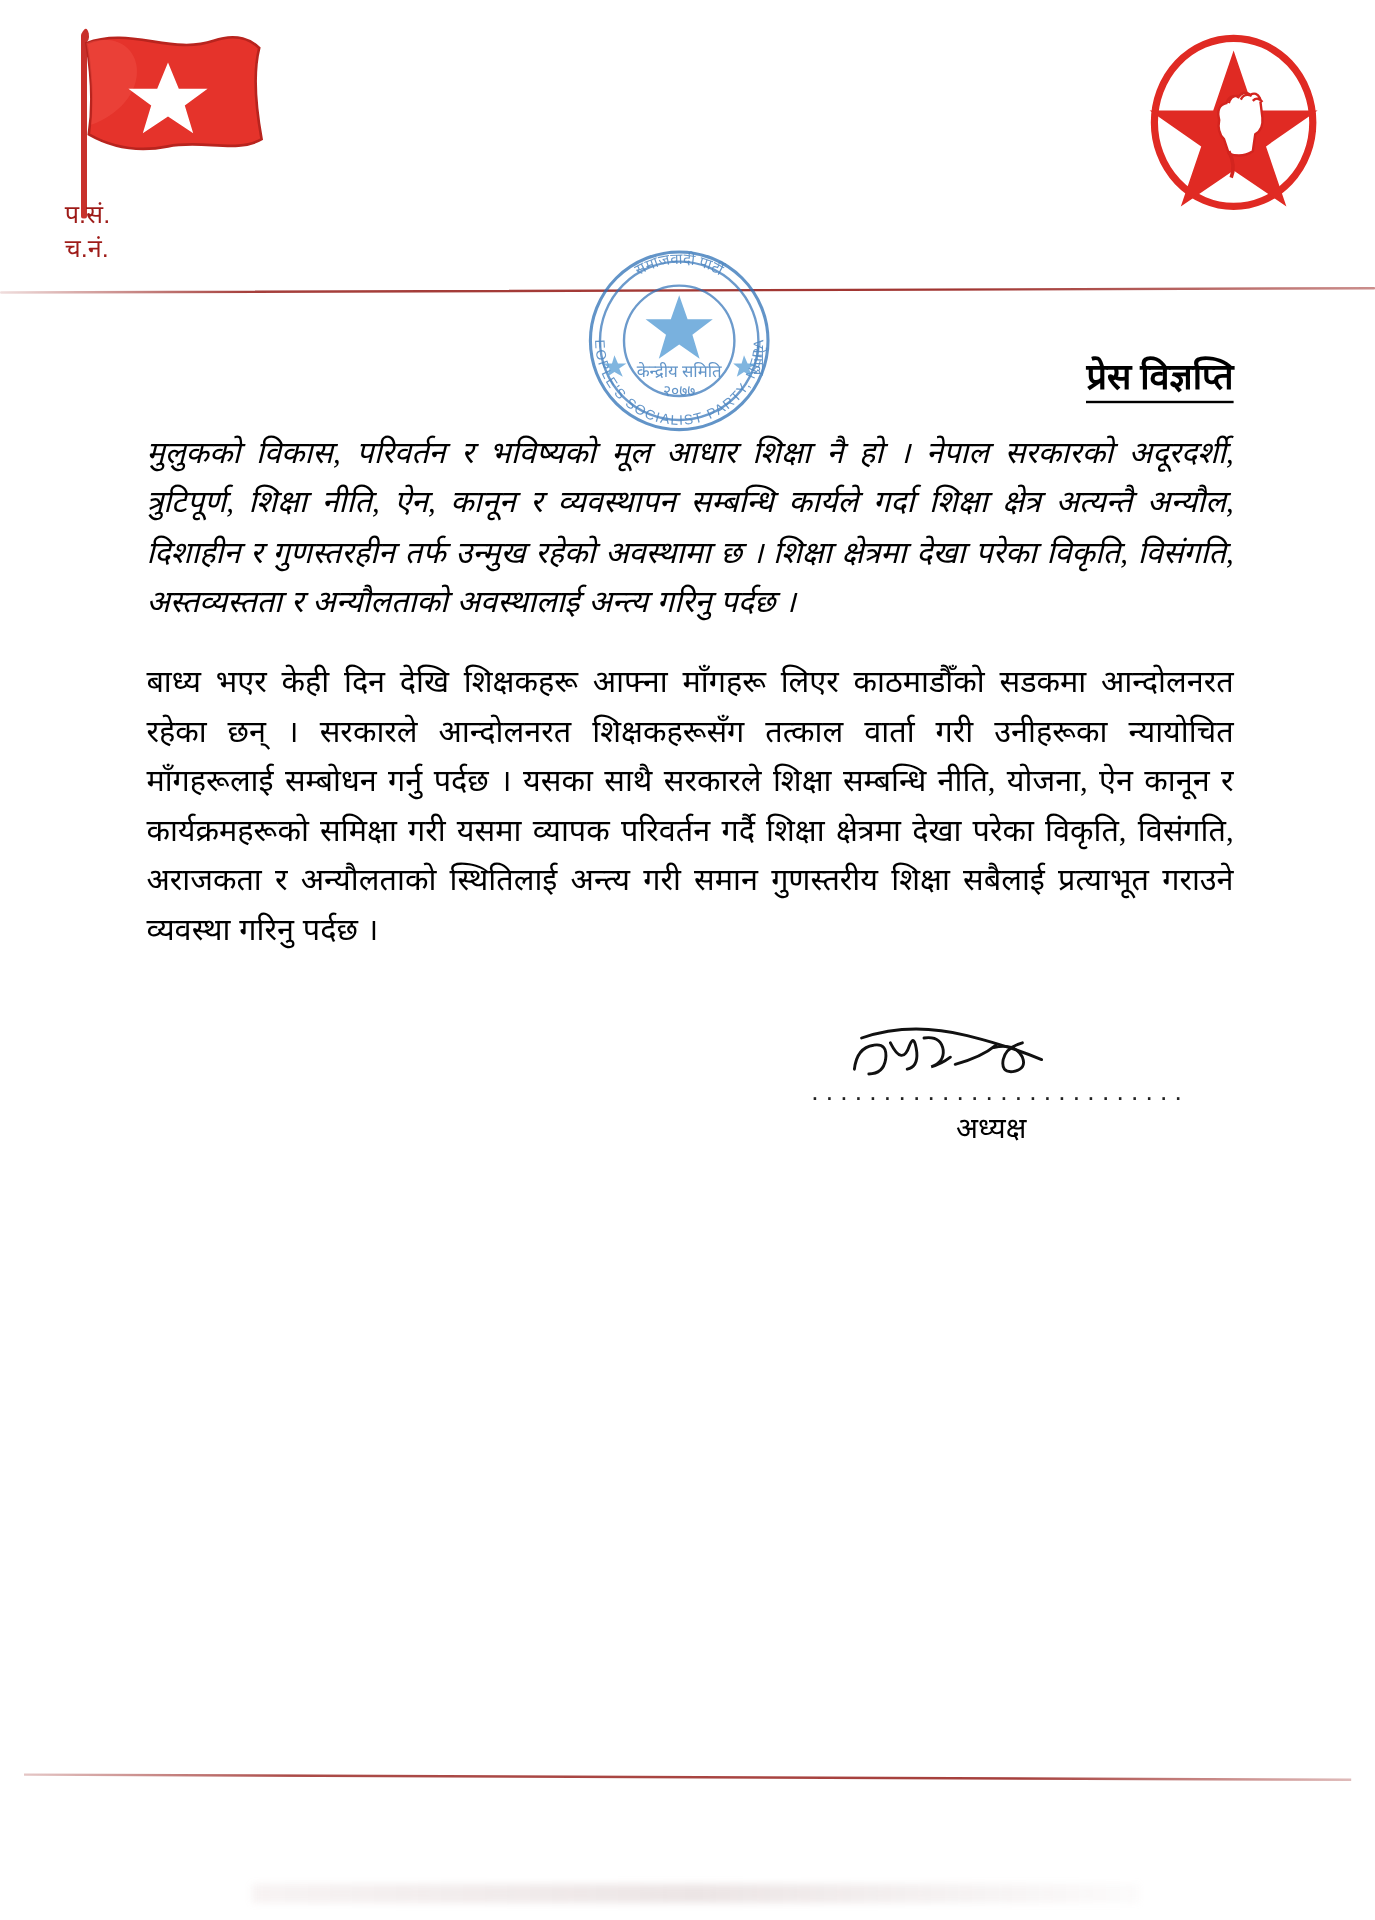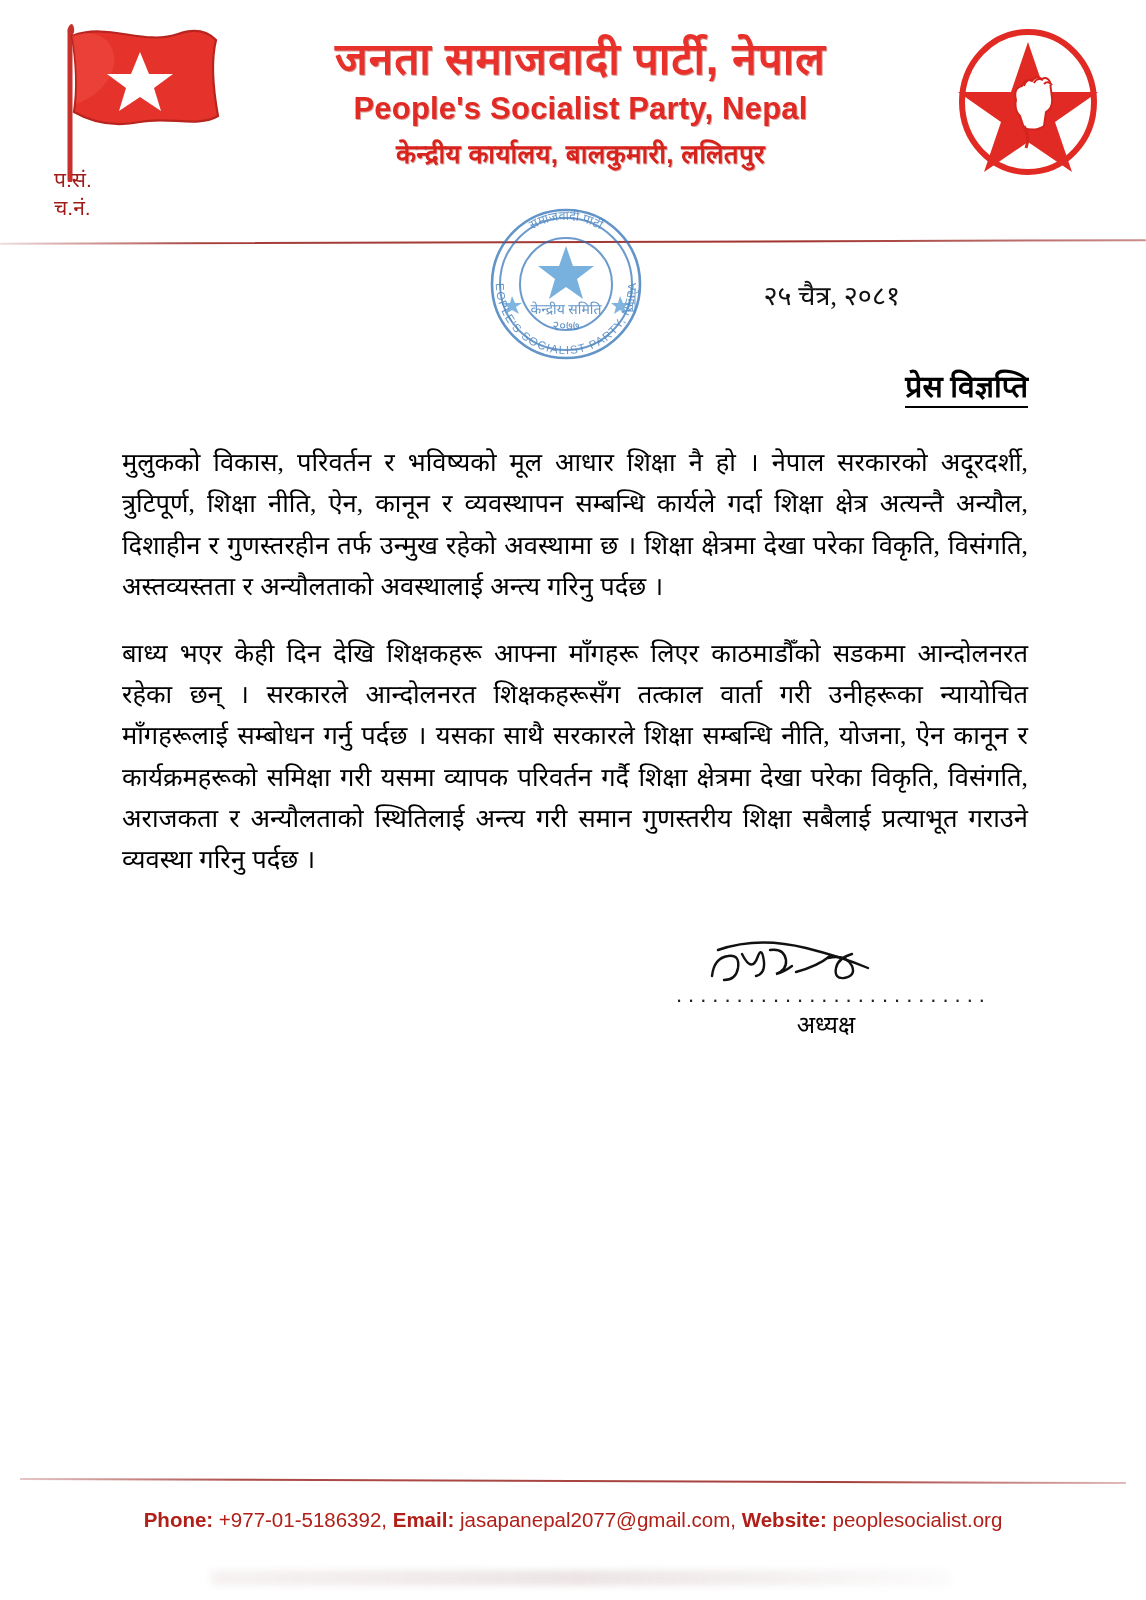--- a/index.html
+++ b/index.html
@@ -137,21 +137,21 @@
   .para {
     margin-top: 22px;
     font-size: 25.5px;
     line-height: 1.62;
     color: #000;
     text-align: justify;
     text-justify: inter-word;
     font-family: "Liberation Serif", serif;
     word-spacing: 1px;
   }
-  .para:first-of-type { margin-top: 36px; }
+  .para:first-of-type { margin-top: 24px; font-style: italic; }
 
   
   .signature-block {
     margin-top: 52px;
     text-align: center;
     width: 300px;
     margin-left: auto;
     margin-right: 52px;
     position: relative;
   }
@@ -232,25 +232,20 @@
                  C 150 15, 162 22, 168 28
                  C 162 52, 166 82, 170 104
                  C 150 116, 120 104, 92 110
                  C 62 116, 40 108, 26 100
                  C 30 74, 28 48, 24 24 Z" fill="#e5332b" stroke="#b8241e" stroke-width="2.2"></path>
         <path d="M24 24 C 46 16, 64 26, 66 44 C 68 66, 50 84, 28 92 C 30 70, 28 46, 24 24 Z" fill="#ef4a41" opacity="0.55"></path>
         <polygon points="92,40 101,62 125,62 106,76 113,99 92,85 71,99 78,76 59,62 83,62" fill="#ffffff"></polygon>
       </svg>
     </div>
 
-    <div class="header-center">
-      <div class="org-name-np">जनता समाजवादी पार्टी, नेपाल</div>
-      <div class="org-name-en">People's Socialist Party, Nepal</div>
-      <div class="org-address">केन्द्रीय कार्यालय, बालकुमारी, ललितपुर</div>
-    </div>
 
     <div class="emblem-logo">
       <svg viewBox="0 0 148 152" width="148" height="152">
         <ellipse cx="74" cy="76" rx="66" ry="70" fill="none" stroke="#e02a23" stroke-width="6"></ellipse>
         <polygon points="74,16 91,66 144,66 101,96 118,146 74,116 30,146 47,96 4,66 57,66" fill="#e02a23"></polygon>
         <g fill="#ffffff" stroke="#d3241e" stroke-width="2">
           <path d="M62 74 q-3 -12 6 -14 q3 -8 10 -5 q4 -6 10 -2 q5 -3 8 3 l2 16
                    q1 10 -6 14 l-2 14 q-9 6 -20 2 l-4 -12 q-6 -6 -4 -16 z"></path>
           <path d="M70 60 q2 -7 8 -6"></path>
           <path d="M80 57 q3 -6 9 -3"></path>
@@ -287,21 +282,20 @@
         <textPath href="#arcBottom" startOffset="50%" text-anchor="middle">PEOPLE'S SOCIALIST PARTY, NEPAL</textPath>
       </text>
       <polygon points="34,100 37,107 44,107 38,111 41,118 34,114 28,118 30,111 25,107 32,107" fill="#3f8fd0" opacity="0.8"></polygon>
       <polygon points="142,100 145,107 152,107 146,111 149,118 142,114 136,118 138,111 133,107 140,107" fill="#3f8fd0" opacity="0.8"></polygon>
       <text x="150" y="92" fill="#2b6fb5" font-size="12" font-family="'Liberation Serif',serif" opacity="0.88" transform="rotate(90 150 92)">नेपाल</text>
     </svg>
   </div>
 
   <div class="doc-body">
 
-    <div class="date-line">२५ चैत्र, २०८१</div>
 
     <div class="doc-title">
       <span>प्रेस विज्ञप्ति</span>
     </div>
 
     <p class="para">मुलुकको विकास, परिवर्तन र भविष्यको मूल आधार शिक्षा नै हो । नेपाल सरकारको अदूरदर्शी, त्रुटिपूर्ण, शिक्षा नीति, ऐन, कानून र व्यवस्थापन सम्बन्धि कार्यले गर्दा शिक्षा क्षेत्र अत्यन्तै अन्यौल, दिशाहीन र गुणस्तरहीन तर्फ उन्मुख रहेको अवस्थामा छ । शिक्षा क्षेत्रमा देखा परेका विकृति, विसंगति, अस्तव्यस्तता र अन्यौलताको अवस्थालाई अन्त्य गरिनु पर्दछ ।</p>
 
     <p class="para">बाध्य भएर केही दिन देखि शिक्षकहरू आफ्ना माँगहरू लिएर काठमाडौँको सडकमा आन्दोलनरत रहेका छन् । सरकारले आन्दोलनरत शिक्षकहरूसँग तत्काल वार्ता गरी उनीहरूका न्यायोचित माँगहरूलाई सम्बोधन गर्नु पर्दछ । यसका साथै सरकारले शिक्षा सम्बन्धि नीति, योजना, ऐन कानून र कार्यक्रमहरूको समिक्षा गरी यसमा व्यापक परिवर्तन गर्दै शिक्षा क्षेत्रमा देखा परेका विकृति, विसंगति, अराजकता र अन्यौलताको स्थितिलाई अन्त्य गरी समान गुणस्तरीय शिक्षा सबैलाई प्रत्याभूत गराउने व्यवस्था गरिनु पर्दछ ।</p>
 
     <div class="signature-block">
@@ -316,23 +310,15 @@
             <path d="M22 18 q40 -14 88 -2 q36 9 62 20"></path>
           </g>
         </svg>
       </div>
       <div class="sig-dots">..........................</div>
       <div class="signer-title">अध्यक्ष</div>
     </div>
   </div>
 
   <div class="footer-rule"></div>
-  <div class="footer-text">
-    <b>Phone:</b>
-    <span>+977-01-5186392,</span>
-    <b>Email:</b>
-    <span>jasapanepal2077@gmail.com,</span>
-    <b>Website:</b>
-    <span>peoplesocialist.org</span>
-  </div>
   <div class="scan-artifact"></div>
 
 </div>
 
 </body></html>

